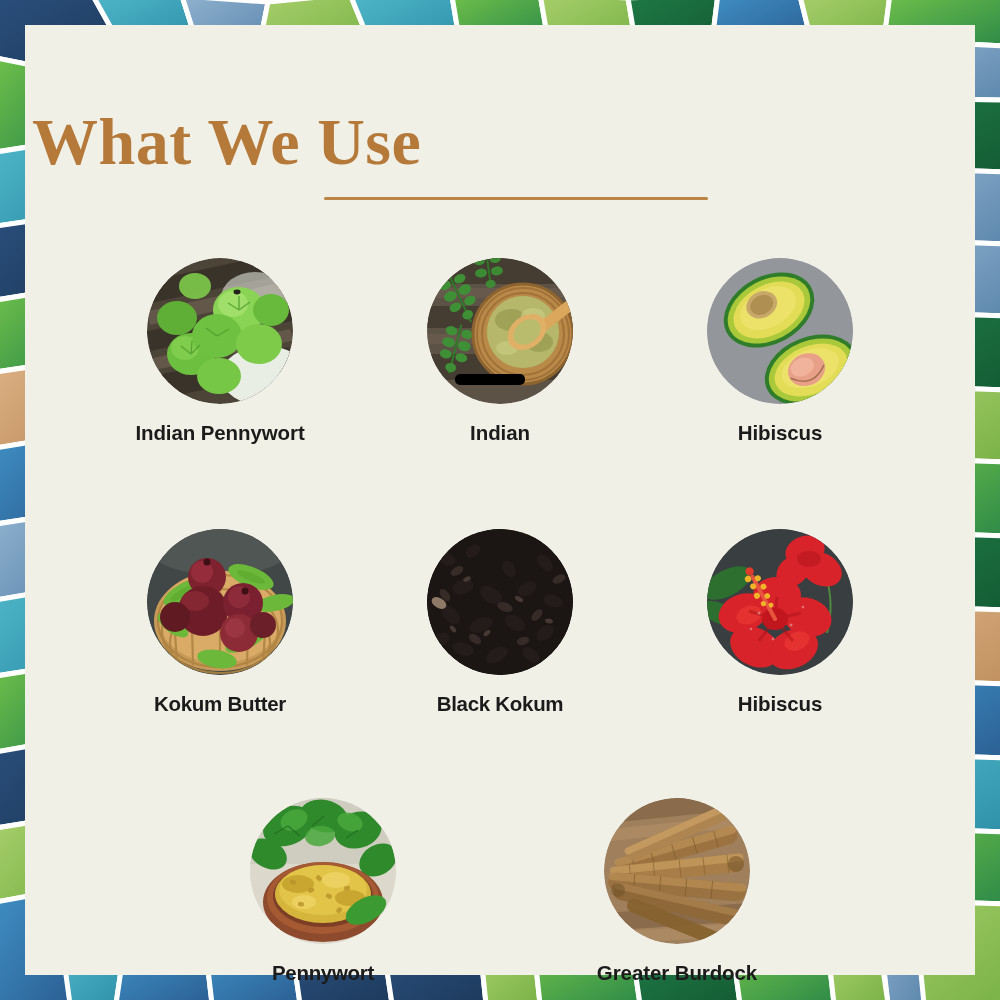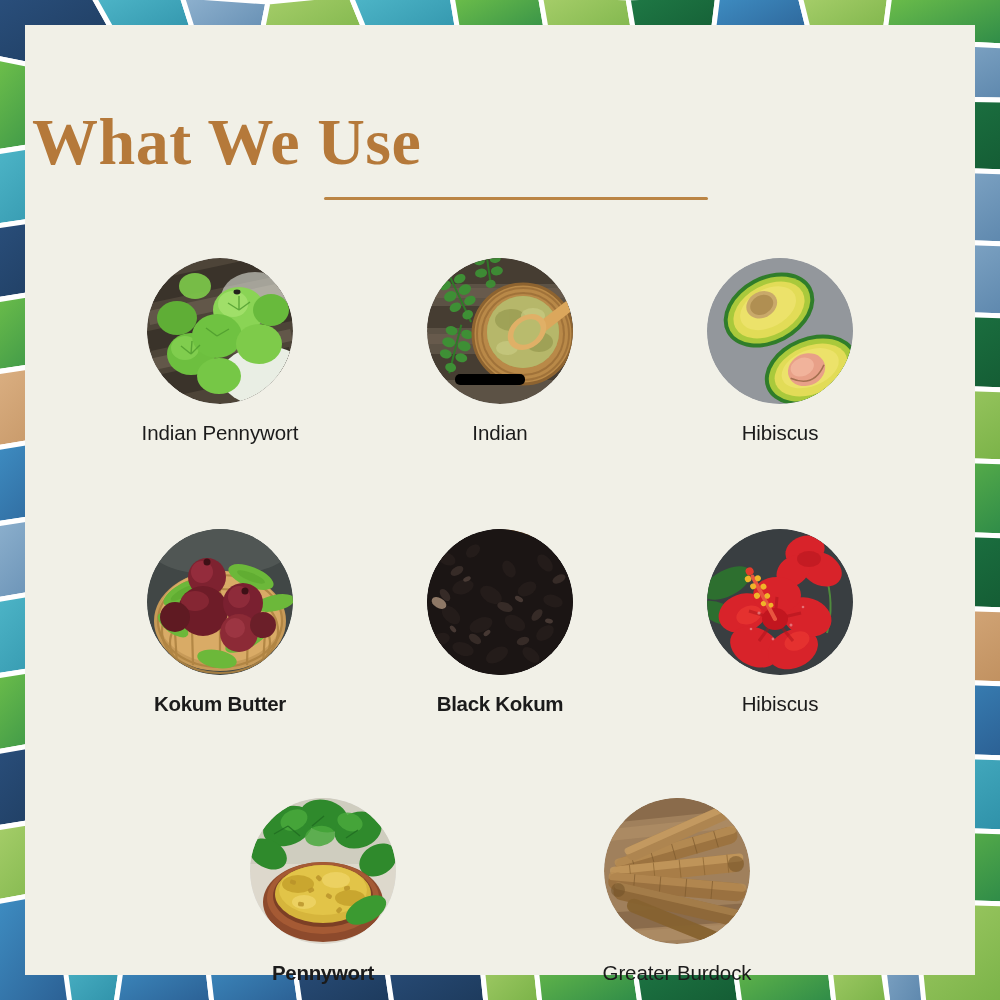--- a/index.html
+++ b/index.html
@@ -81,20 +81,21 @@
     background:#ddd;
   }
   .thumb svg { display:block; width:146px; height:146px; }
   .caption {
     margin-top:17px;
     font-size:20.5px;
     color:#1b1b1b;
     white-space:nowrap;
     letter-spacing:-0.1px;
     text-align:center;
+    font-weight:bold;
   }
   .caption.medium { font-weight:700; letter-spacing:-0.3px; }
   .cell.wide { width:220px; }
   .cell.wide .thumb { width:146px; height:146px; }
 </style>
 </head>
 <body>
 
 <div id="poster">
 

